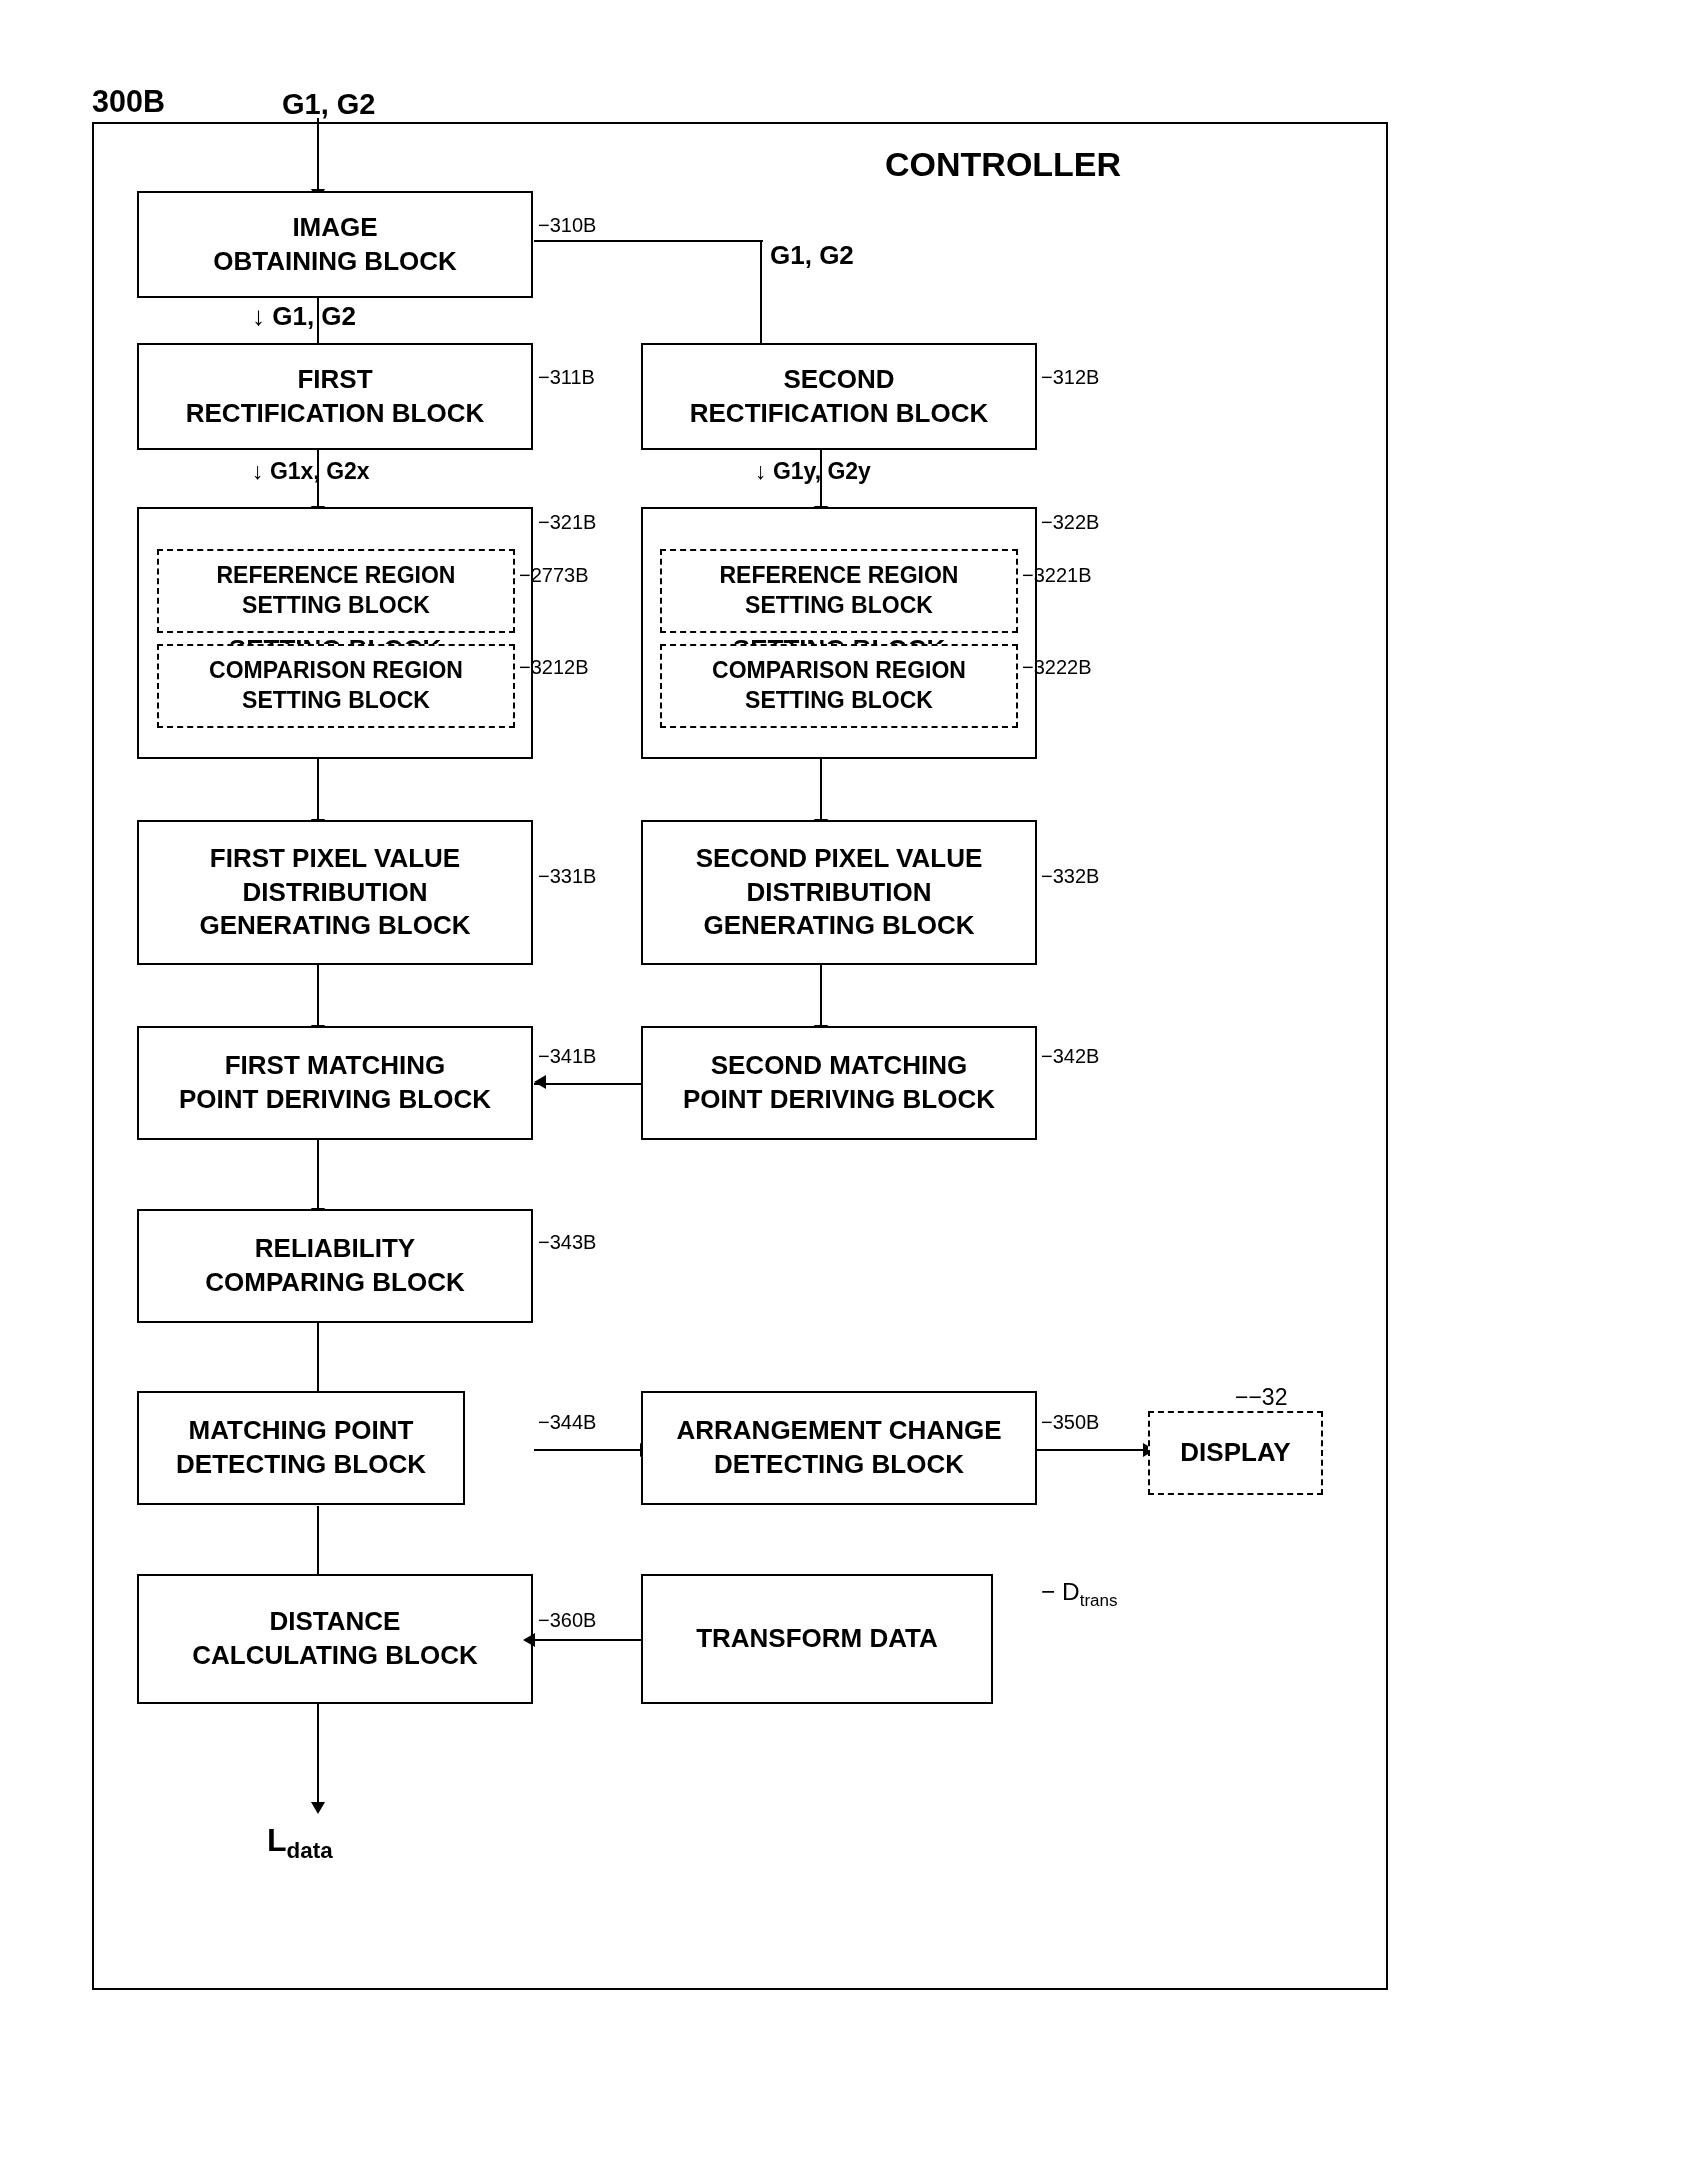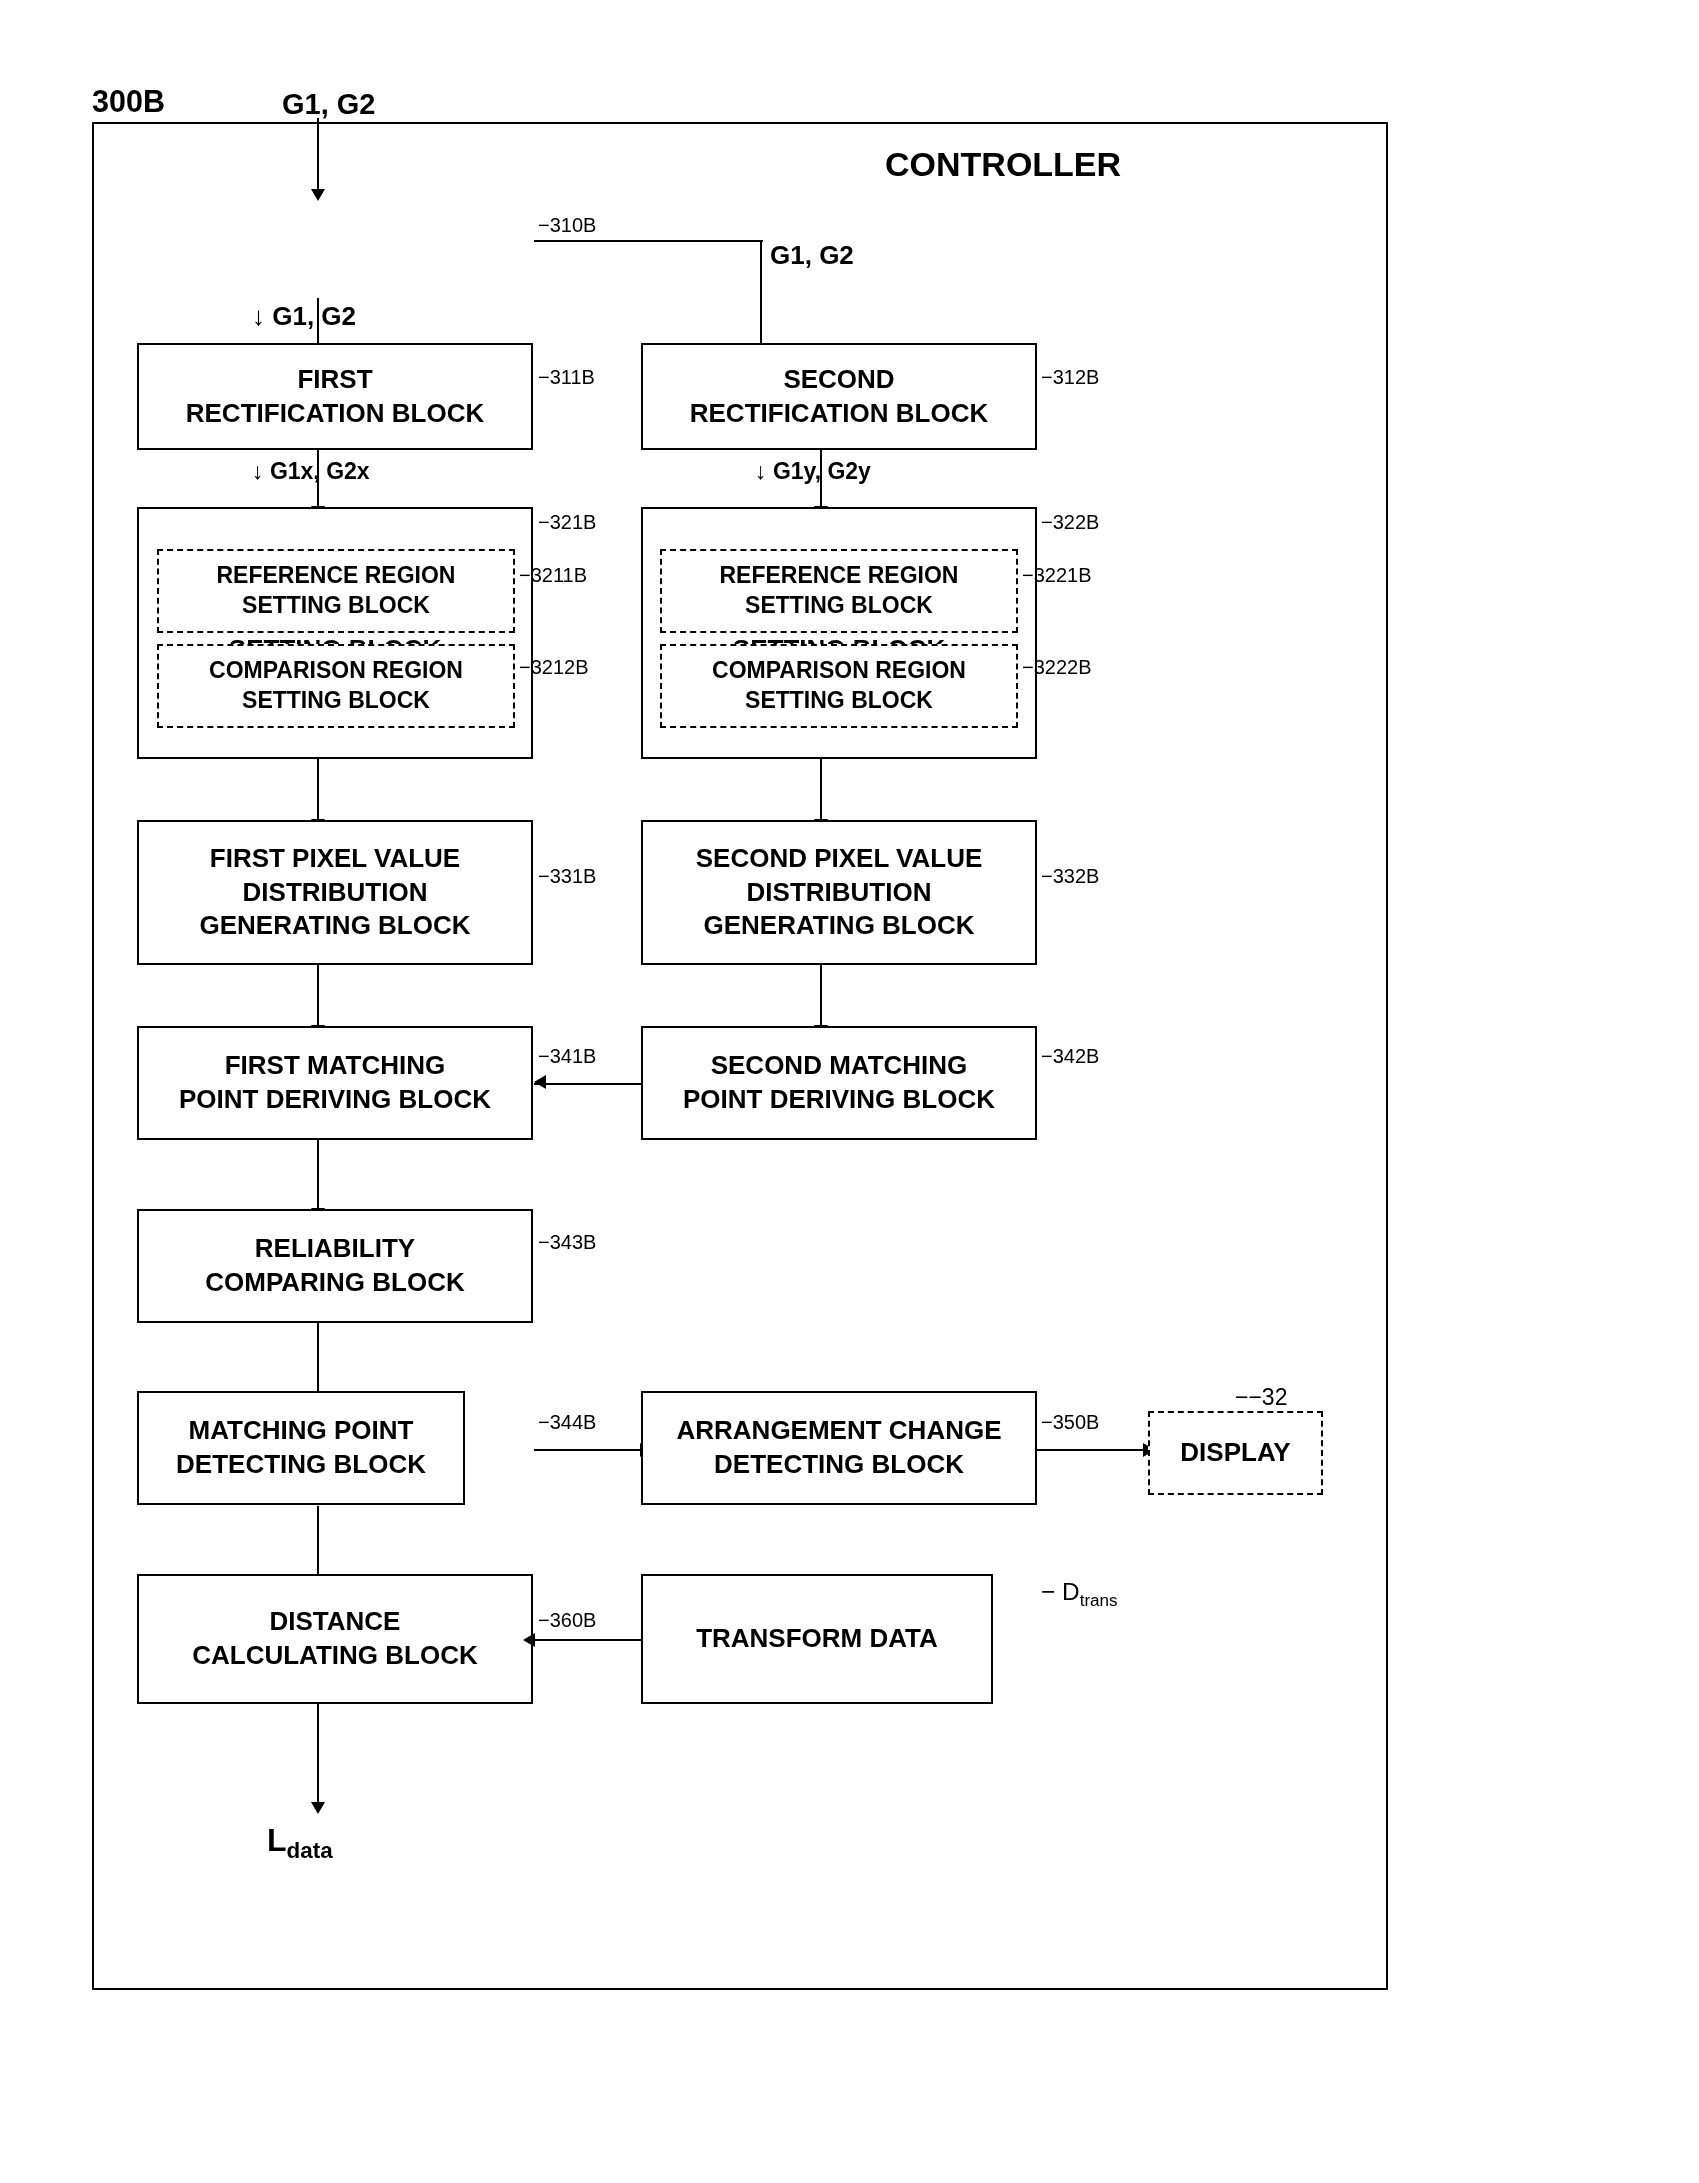--- a/index.html
+++ b/index.html
@@ -117,20 +117,21 @@
   <div class="label-300b">300B</div>
 
   <div style="position:absolute; top:42px; left:236px; font-size:29px; font-weight:bold;">G1, G2</div>
 
   <div class="main-box"></div>
 
   <div style="position:absolute; top:99px; left:839px; font-size:34px; font-weight:bold;">CONTROLLER</div>
 
   <div style="position:absolute; top:72px; left:271px; width:2.3px; height:72px; background:#000;" class="arrow-head-down"></div>
 
+  <div class="block" style="top:145px; left:91px; width:396px; height:107px;">IMAGE<br>OBTAINING BLOCK</div>
 
   <div class="ref-num" style="top:168px; left:492px;">−310B</div>
 
   <div style="position:absolute; top:252px; left:271px; width:2.3px; height:46px; background:#000;" class="arrow-head-down"></div>
 
   <div style="position:absolute; top:255px; left:206px; font-size:26px; font-weight:bold;">↓ G1, G2</div>
 
   <div style="position:absolute; top:194px; left:488px; width:229px; height:2.3px; background:#000;"></div>
 
   <div style="position:absolute; top:194px; left:714px; width:2.3px; height:114px; background:#000;" class="arrow-head-down"></div>
@@ -149,21 +150,21 @@
   <div style="position:absolute; top:404px; left:774px; width:2.3px; height:57px; background:#000;" class="arrow-head-down"></div>
   <div style="position:absolute; top:412px; left:709px; font-size:23px; font-weight:bold;">↓ G1y, G2y</div>
 
   <div class="block" style="top:461px; left:91px; width:396px; height:252px;">FIRST REGION<br>SETTING BLOCK</div>
   <div class="ref-num" style="top:465px; left:492px;">−321B</div>
 
   <div class="block" style="top:461px; left:595px; width:396px; height:252px;">SECOND REGION<br>SETTING BLOCK</div>
   <div class="ref-num" style="top:465px; left:995px;">−322B</div>
 
   <div class="block-dashed" style="top:503px; left:111px; width:358px; height:84px;">REFERENCE REGION<br>SETTING BLOCK</div>
-  <div class="ref-num" style="top:518px; left:473px;">−3211B</div>
+  <div class="ref-num" style="top:518px; left:473px;">−2773B</div>
 
   <div class="block-dashed" style="top:598px; left:111px; width:358px; height:84px;">COMPARISON REGION<br>SETTING BLOCK</div>
   <div class="ref-num" style="top:610px; left:473px;">−3212B</div>
 
   <div class="block-dashed" style="top:503px; left:614px; width:358px; height:84px;">REFERENCE REGION<br>SETTING BLOCK</div>
   <div class="ref-num" style="top:518px; left:976px;">−3221B</div>
 
   <div class="block-dashed" style="top:598px; left:614px; width:358px; height:84px;">COMPARISON REGION<br>SETTING BLOCK</div>
   <div class="ref-num" style="top:610px; left:976px;">−3222B</div>
 

